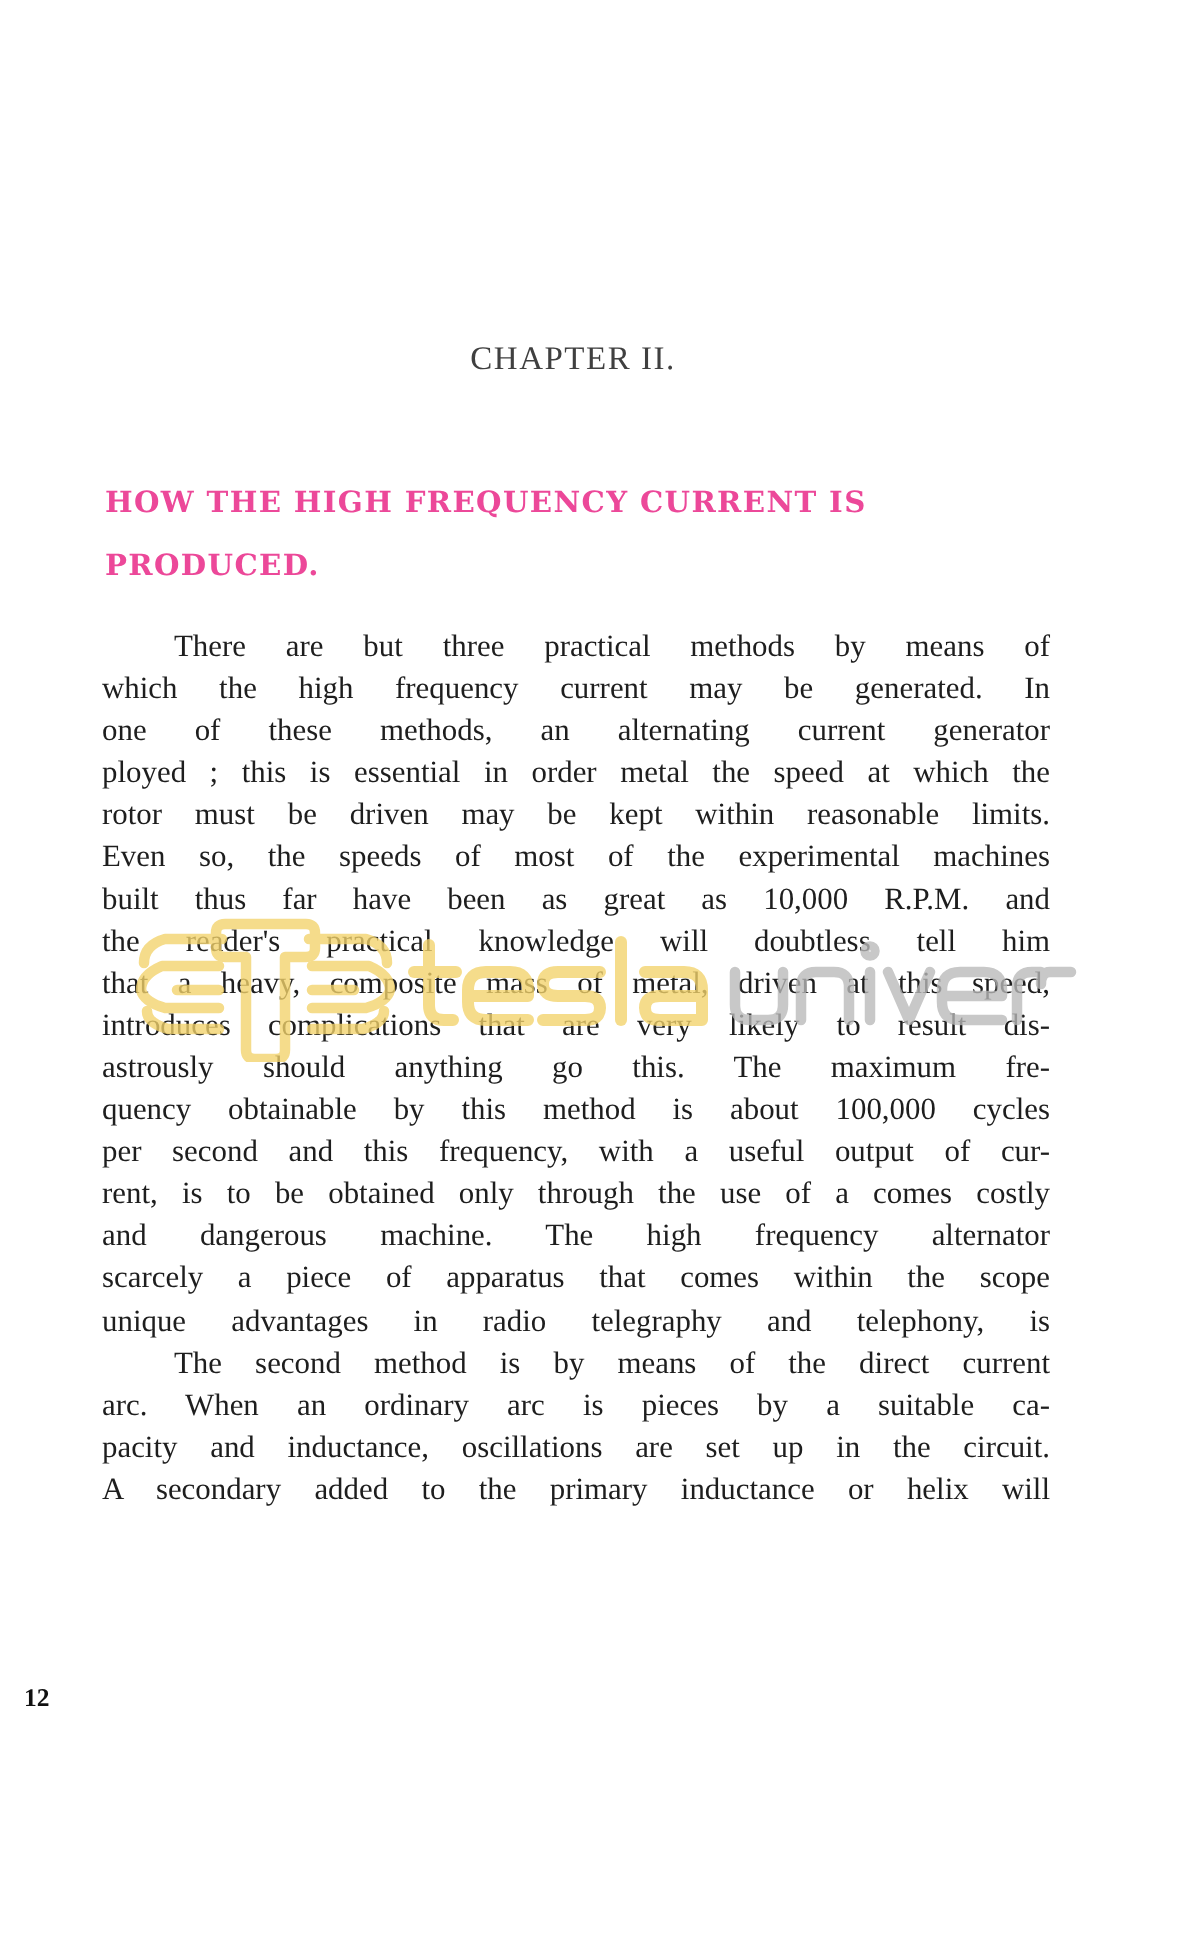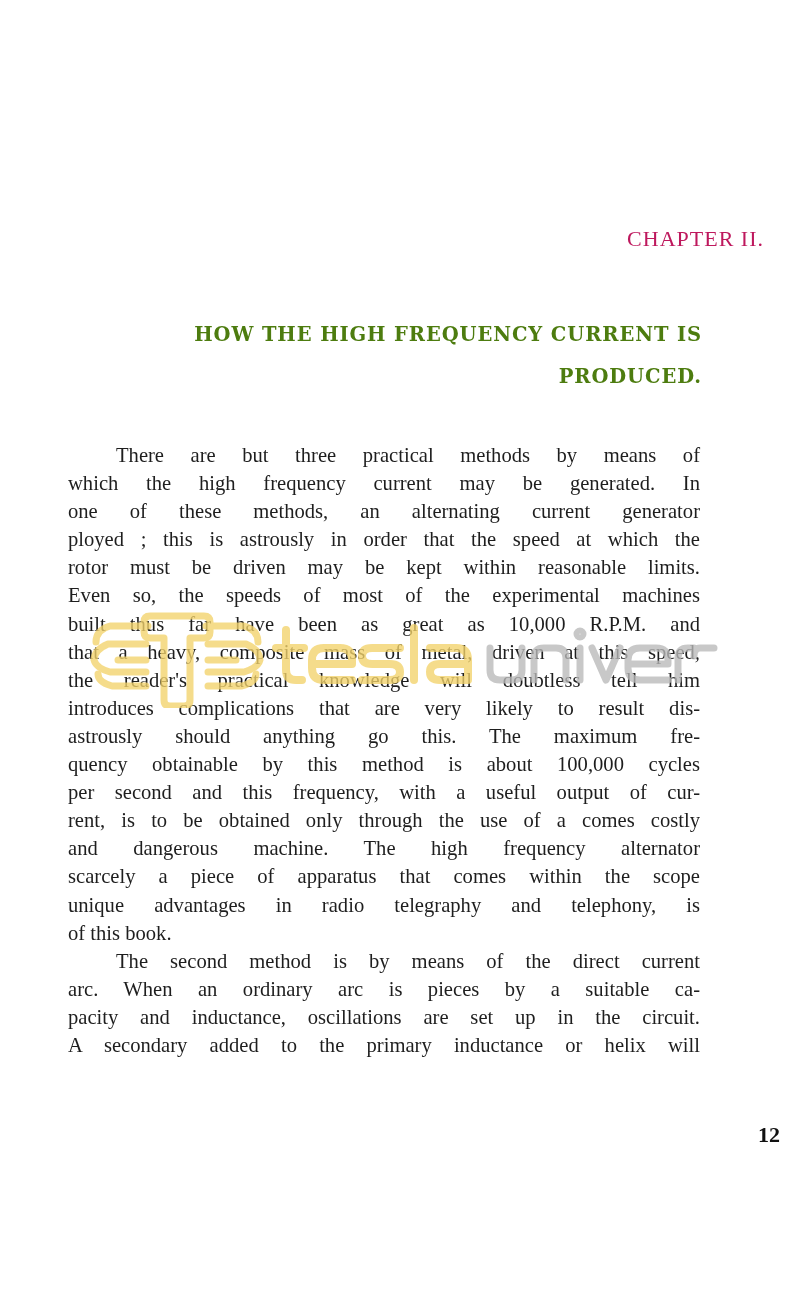--- a/index.html
+++ b/index.html
@@ -20,69 +20,68 @@
       left: 0;
       top: 0;
       width: 800px;
       height: 1297px;
     }
     .chapter-label {
       position: absolute;
       top: 226px;
       left: 0;
       width: 764px;
-      text-align: right;
+      text-align: center;
       font-size: 22px;
       letter-spacing: 1px;
-      color: #be185d;
+      color: #404040;
     }
     .chapter-title {
       position: absolute;
       top: 314px;
       left: 70px;
       width: 632px;
-      text-align: right;
+      text-align: left;
       font-family: "DejaVu Serif", "Liberation Serif", serif;
       font-weight: bold;
       font-size: 19.5px;
       line-height: 42px;
       letter-spacing: 0.9px;
-      color: #4d7c0f;
+      color: #ec4899;
     }
     .body-text {
       position: absolute;
       top: 417px;
       left: 68px;
       width: 632px;
       font-size: 20.6px;
       line-height: 28.1px;
       text-align: justify;
       color: #1e1e1e;
-      margin-top: 24px;
     }
     .line {
       display: block;
       white-space: nowrap;
       text-align: justify;
       text-align-last: justify;
       height: 28.1px;
     }
     .line.last {
       text-align-last: left;
     }
     .line.indent {
       padding-left: 48px;
     }
     .page-number {
       position: absolute;
       top: 1122px;
-      left: 0;
+      left: 16px;
       width: 780px;
-      text-align: right;
-      font-size: 22px;
+      text-align: left;
+      font-size: 17px;
       font-weight: bold;
       color: #111;
     }
     .watermark {
       position: absolute;
       left: 88px;
       top: 608px;
       width: 630px;
       height: 100px;
       pointer-events: none;
@@ -99,35 +98,34 @@
   <div class="chapter-title">
     <div>HOW THE HIGH FREQUENCY CURRENT IS</div>
     <div>PRODUCED.</div>
   </div>
 
   <div class="body-text">
     <div>
       <span class="line indent">There are but three practical methods by means of</span>
       <span class="line">which the high frequency current may be generated.  In</span>
       <span class="line">one of these methods, an alternating current generator</span>
-      <span class="line">ployed ; this is astrously in order that the speed at which the</span>
+      <span class="line">ployed ; this is essential in order metal the speed at which the</span>
       <span class="line">rotor must be driven may be kept within reasonable limits.</span>
       <span class="line">Even so, the speeds of most of the experimental machines</span>
       <span class="line">built thus far have been as great as 10,000 R.P.M. and</span>
+      <span class="line">the reader's practical knowledge will doubtless tell him</span>
       <span class="line">that a heavy, composite mass of metal, driven at this speed,</span>
-      <span class="line">the reader's practical knowledge will doubtless tell him</span>
       <span class="line">introduces complications that are very likely to result dis-</span>
       <span class="line">astrously should anything go this.  The maximum fre-</span>
       <span class="line">quency obtainable by this method is about 100,000 cycles</span>
       <span class="line">per second and this frequency, with a useful output of cur-</span>
       <span class="line">rent, is to be obtained only through the use of a comes costly</span>
       <span class="line">and dangerous machine.  The high frequency alternator</span>
       <span class="line">scarcely a piece of apparatus that comes within the scope</span>
       <span class="line">unique advantages in radio telegraphy and telephony, is</span>
-      <span class="line last">of this book.</span>
     </div>
     <div>
       <span class="line indent">The second method is by means of the direct current</span>
       <span class="line">arc.  When an ordinary arc is pieces by a suitable ca-</span>
       <span class="line">pacity and inductance, oscillations are set up in the circuit.</span>
       <span class="line">A secondary added to the primary inductance or helix will</span>
     </div>
   </div>
 
   <div class="page-number">12</div>

